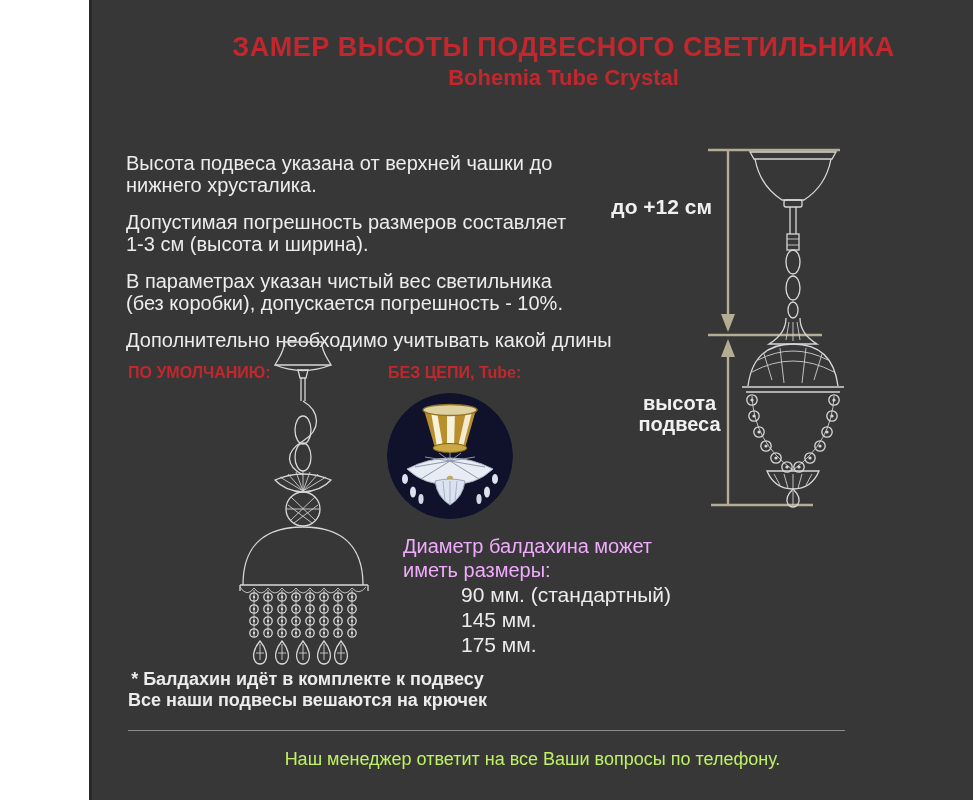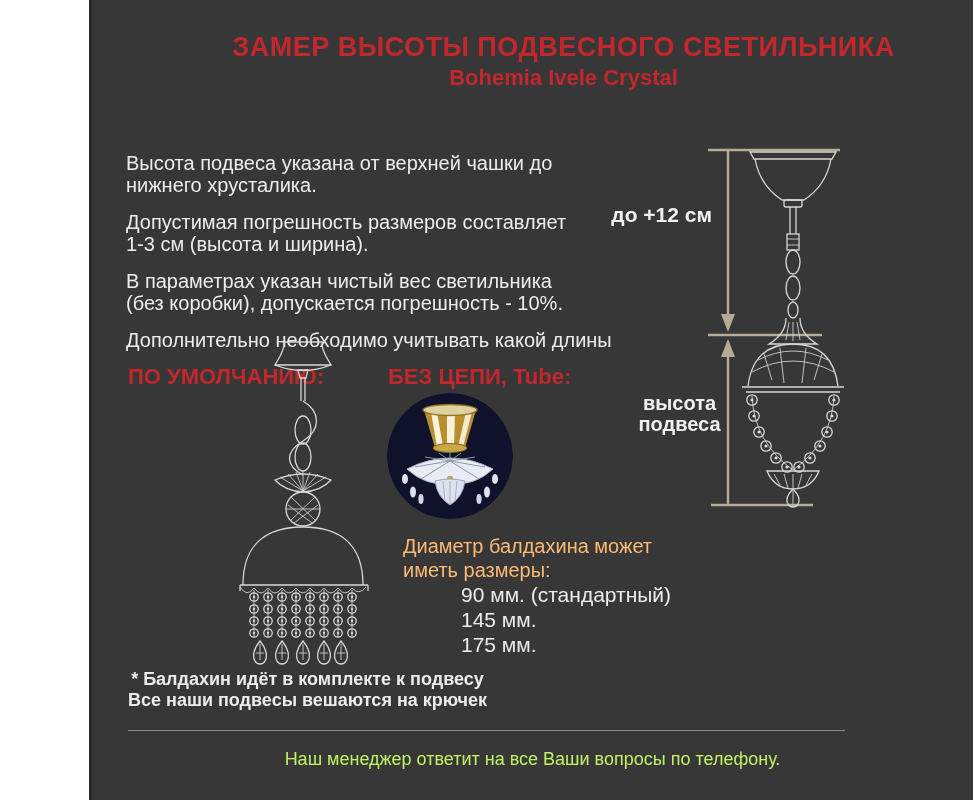--- a/index.html
+++ b/index.html
@@ -14,33 +14,33 @@
   .abs{position:absolute;}
   
   .header{position:absolute;left:0;right:0;top:33px;text-align:center;padding-left:62px;}
   .title{color:#c1272d;font-size:27px;font-weight:bold;letter-spacing:.5px;line-height:1.05;}
   .subtitle{color:#c1272d;font-size:22px;font-weight:bold;margin-top:4px;}
   
   .paragraphs{left:34px;top:116px;width:520px;color:#ececec;font-size:20px;line-height:22px;margin-top:36px;}
   .paragraphs p{margin:0 0 15px 0;}
   .paragraphs span{display:block;}
   
-  .red-label{color:#c1272d;font-size:22px;font-weight:bold;}
+  .red-label{color:#c1272d;font-size:16px;font-weight:bold;}
   .lbl-default{left:36px;top:364px;}
   .lbl-nochain{left:296px;top:364px;}
   
   .left-art{left:136px;top:335px;width:170px;height:330px;}
   .photo-circle{left:295px;top:393px;width:126px;height:126px;border-radius:50%;overflow:hidden;}
   .right-diagram{left:510px;top:140px;width:276px;height:380px;}
   .dim-label{color:#f0f0f0;font-weight:bold;}
-  .dim-allowance{left:500px;top:203px;width:120px;text-align:right;font-size:21px;}
+  .dim-allowance{left:500px;top:195px;width:120px;text-align:right;font-size:21px;}
   .dim-height{left:540px;top:393px;width:95px;text-align:center;font-size:20px;line-height:21px;}
   .dim-height span{display:block;}
   
-  .canopy-intro{left:311px;top:534px;color:#fdba74;font-size:20px;line-height:24px;}
+  .canopy-intro{left:311px;top:534px;color:#f0abfc;font-size:20px;line-height:24px;}
   .canopy-intro span{display:block;}
   .size-list{left:369px;top:582px;color:#ececec;font-size:21px;line-height:25px;list-style:none;margin:0;padding:0;}
   
   .footnote{left:36px;top:669px;color:#ececec;font-size:18px;font-weight:bold;line-height:21px;text-align:center;}
   .footnote span{display:block;}
   .divider{left:36px;top:730px;width:717px;height:1px;background:#8b8b8b;}
   .footer{left:0;right:0;top:749px;text-align:center;color:#bef264;font-size:18px;}
   
   svg .art{stroke:#d8d8d8;fill:none;stroke-width:1.3;}
   svg .artf{fill:#d8d8d8;stroke:none;}
@@ -48,21 +48,21 @@
   svg .dimf{fill:#b5ac94;stroke:none;}
   svg .thin{stroke:#cfcfcf;fill:none;stroke-width:.9;}
 </style>
 </head>
 <body>
 
 <div class="panel">
 
   <div class="header">
     <div class="title">ЗАМЕР ВЫСОТЫ ПОДВЕСНОГО СВЕТИЛЬНИКА</div>
-    <div class="subtitle">Bohemia Ivele Crystal</div>
+    <div class="subtitle">Bohemia Tube Crystal</div>
   </div>
 
   <div class="abs paragraphs">
     <p>
       <span>Высота подвеса указана от верхней чашки до</span>
       <span>нижнего хрусталика.</span>
     </p>
     <p>
       <span>Допустимая погрешность размеров составляет</span>
       <span>1-3 см (высота и ширина).</span>

